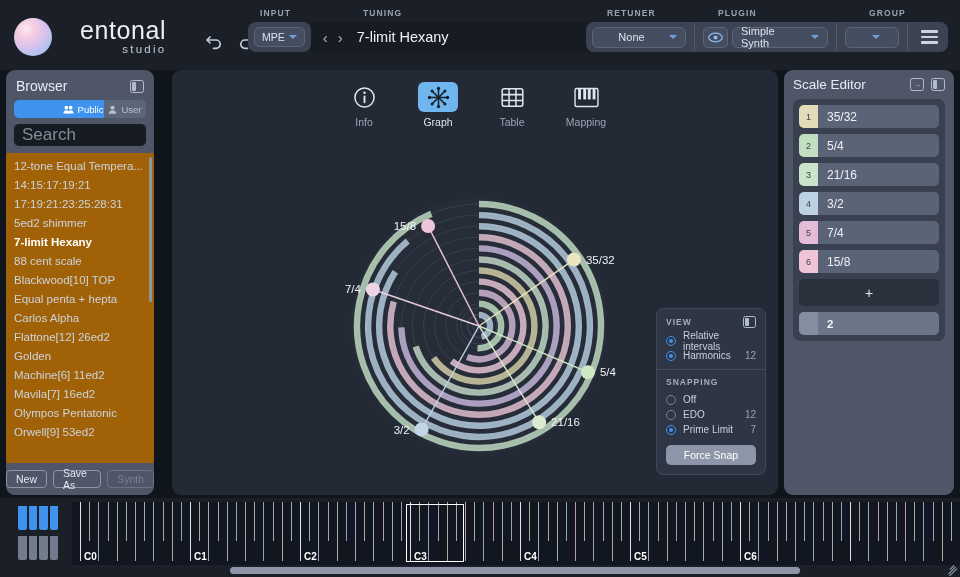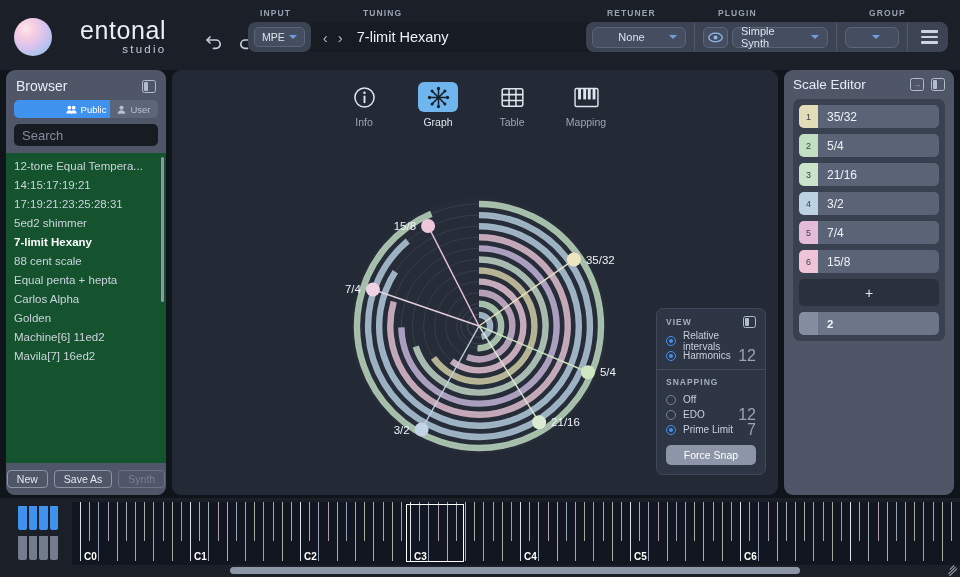--- a/index.html
+++ b/index.html
@@ -82,21 +82,21 @@
   }
   .divider-v { width: 1px; height: 28px; background: #525b6c; margin: 0 8px; }
   .hamburger {
     width: 26px; height: 24px; display: flex; flex-direction: column;
     align-items: center; justify-content: center; gap: 3px; cursor: pointer;
   }
   .hamburger i { display: block; width: 17px; height: 2.5px; background: #ccd4e0; border-radius: 1px; }
 
   
   .browser {
-    position: absolute; left: 6px; top: 70px; width: 160px; height: 425px;
+    position: absolute; left: 6px; top: 70px; width: 148px; height: 425px;
     background: #4e5668; border-radius: 9px; overflow: hidden;
     display: flex; flex-direction: column;
   }
   .browser-head { padding: 8px 10px 6px; display: flex; align-items: center; justify-content: space-between; }
   .browser-title { font-size: 14px; color: #e7ecf3; }
   .panel-icon {
     width: 14px; height: 13px; border: 1.5px solid #b3bccb; border-radius: 2.5px;
     position: relative; cursor: pointer;
   }
   .panel-icon::after { content:''; position:absolute; left:1px; top:1px; bottom:1px; width:4px; background:#b3bccb; border-radius:1px; }
@@ -108,27 +108,27 @@
   }
   .seg .on { background: #3f93ee; color: #fff; padding-left: 48px; }
   .seg .off { background: #5d6679; color: #b8c0cf; }
 
   .search-box {
     margin: 0 8px 7px; height: 22px; background: #171b22; border-radius: 5px;
     display: flex; align-items: center; padding: 0 8px;
   }
   .search-box input {
     background: transparent; border: none; outline: none;
-    color: #d3d9e3; font-size: 13px; width: 100%;
+    color: #d3d9e3; font-size: 17px; width: 100%;
     font-family: "Liberation Sans", sans-serif;
   }
   .search-box input::placeholder { color: #848d9d; }
 
   .list {
-    flex: 1; background: #14532d; overflow: hidden; position: relative;
+    flex: 1; background: #a16207; overflow: hidden; position: relative;
     padding: 3px 0 12px;
   }
   .list-item {
     height: 19px; display: flex; align-items: center;
     padding-left: 8px; font-size: 11.5px; color: #ccd3de; cursor: pointer;
     white-space: nowrap; overflow: hidden;
   }
   .list-item.sel { color: #ffffff; font-weight: bold; }
   .list-scroll {
     position: absolute; right: 2px; top: 4px; width: 3px; height: 145px;
@@ -172,21 +172,21 @@
   .vrow { display: flex; align-items: center; height: 15px; font-size: 10px; color: #c9d0dc; cursor: pointer; }
   .radio {
     width: 10px; height: 10px; border-radius: 50%; border: 1.5px solid #79839a;
     margin-right: 7px; flex: none; position: relative;
   }
   .radio.on { border-color: #3f93ee; }
   .radio.on::after {
     content: ''; position: absolute; left: 2px; top: 2px; width: 4px; height: 4px;
     border-radius: 50%; background: #3f93ee;
   }
-  .vval { margin-left: auto; color: #9aa3b2; font-size: 16px; }
+  .vval { margin-left: auto; color: #9aa3b2; font-size: 10px; }
   .vhr { height: 1px; background: #434b5d; margin: 6px -9px 7px; }
   .force-snap {
     margin-top: 8px; height: 20px; border-radius: 5px; background: #8d96a8;
     display: flex; align-items: center; justify-content: center;
     font-size: 10.5px; color: #ffffff; cursor: pointer;
   }
   .vhead { display: flex; align-items: center; justify-content: space-between; margin-bottom: 5px; }
 
   
   .scale-ed {
@@ -375,25 +375,29 @@
     </div>
 
     <div class="list">
       <div id="list-items">
           <div class="list-item">12-tone Equal Tempera...</div>
           <div class="list-item">14:15:17:19:21</div>
           <div class="list-item">17:19:21:23:25:28:31</div>
           <div class="list-item">5ed2 shimmer</div>
           <div class="list-item sel">7-limit Hexany</div>
           <div class="list-item">88 cent scale</div>
+          <div class="list-item">Blackwood[10] TOP</div>
           <div class="list-item">Equal penta + hepta</div>
           <div class="list-item">Carlos Alpha</div>
+          <div class="list-item">Flattone[12] 26ed2</div>
           <div class="list-item">Golden</div>
           <div class="list-item">Machine[6] 11ed2</div>
           <div class="list-item">Mavila[7] 16ed2</div>
+          <div class="list-item">Olympos Pentatonic</div>
+          <div class="list-item">Orwell[9] 53ed2</div>
         </div>
       <div class="list-scroll"></div>
     </div>
 
     <div class="browser-foot">
       <div class="sbtn">New</div>
       <div class="sbtn">Save As</div>
       <div class="sbtn dim">Synth</div>
     </div>
   </div>

